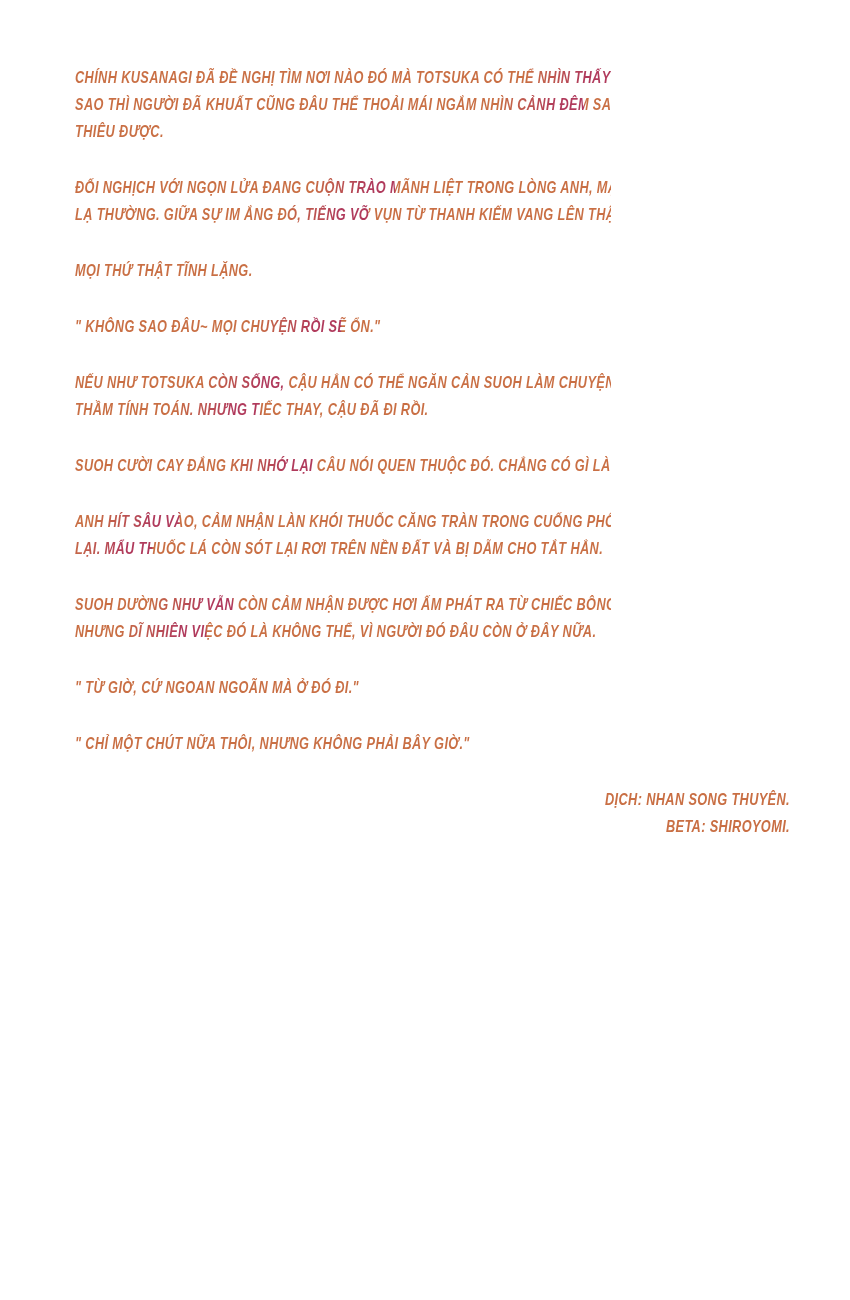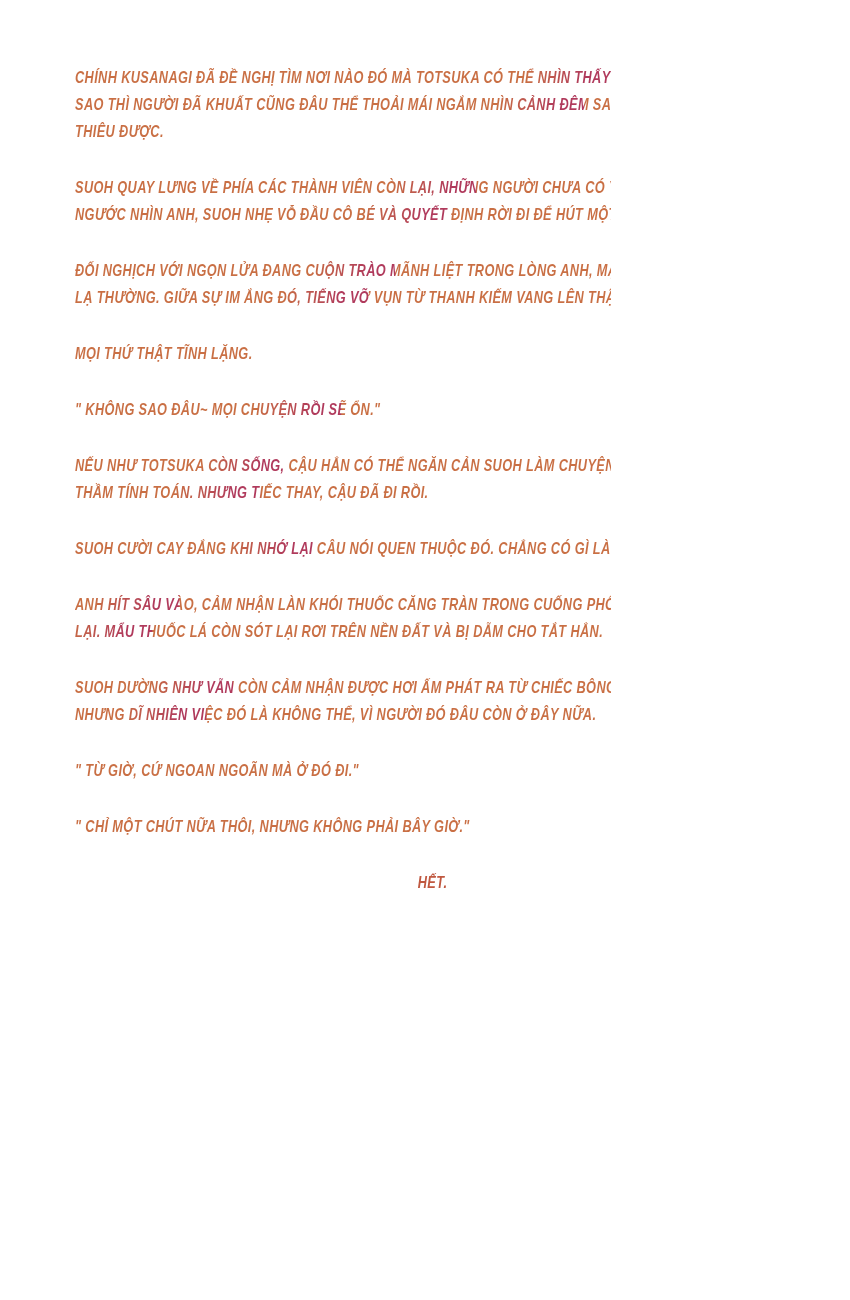--- a/index.html
+++ b/index.html
@@ -65,24 +65,20 @@
 <body style="background: rgb(255, 255, 255);">
 
 <main class="page">
   <div class="story" id="story">
       <div class="paragraph align-left">
         <span class="line" style="background-position-x: 0px;">CHÍNH KUSANAGI ĐÃ ĐỀ NGHỊ TÌM NƠI NÀO ĐÓ MÀ TOTSUKA CÓ THỂ NHÌN THẤY BIỂN. CHỈ CÓ ĐIỀU, DÙ</span>
         <span class="line" style="background-position-x: -36px;">SAO THÌ NGƯỜI ĐÃ KHUẤT CŨNG ĐÂU THỂ THOẢI MÁI NGẮM NHÌN CẢNH ĐÊM SAU KHI BỊ KHIÊNG RA ĐÂY</span>
         <span class="line" style="background-position-x: -72px;">THIÊU ĐƯỢC.</span>
       </div>
       <div class="paragraph align-left">
-        <span class="line" style="background-position-x: -180px;">SUOH QUAY LƯNG VỀ PHÍA CÁC THÀNH VIÊN CÒN LẠI, NHỮNG NGƯỜI CHƯA CÓ Ý ĐỊNH TRỞ VỀ. ANNA</span>
-        <span class="line" style="background-position-x: -216px;">NGƯỚC NHÌN ANH, SUOH NHẸ VỖ ĐẦU CÔ BÉ VÀ QUYẾT ĐỊNH RỜI ĐI ĐỂ HÚT MỘT ĐIẾU XÌ GÀ.</span>
-      </div>
-      <div class="paragraph align-left">
         <span class="line" style="background-position-x: -288px;">ĐỐI NGHỊCH VỚI NGỌN LỬA ĐANG CUỘN TRÀO MÃNH LIỆT TRONG LÒNG ANH, MẶT BIỂN LẠI BÌNH YÊN</span>
         <span class="line" style="background-position-x: -324px;">LẠ THƯỜNG. GIỮA SỰ IM ẮNG ĐÓ, TIẾNG VỠ VỤN TỪ THANH KIẾM VANG LÊN THẬT RÕ RÀNG.</span>
       </div>
       <div class="paragraph align-left">
         <span class="line" style="background-position-x: -252px;">MỌI THỨ THẬT TĨNH LẶNG.</span>
       </div>
       <div class="paragraph align-left">
         <span class="line" style="background-position-x: -360px;">" KHÔNG SAO ĐÂU~ MỌI CHUYỆN RỒI SẼ ỔN."</span>
       </div>
       <div class="paragraph align-left">
@@ -99,17 +95,18 @@
       <div class="paragraph align-left">
         <span class="line" style="background-position-x: -504px;">SUOH DƯỜNG NHƯ VẪN CÒN CẢM NHẬN ĐƯỢC HƠI ẤM PHÁT RA TỪ CHIẾC BÔNG TAI TRÁI CỦA MÌNH.</span>
         <span class="line" style="background-position-x: -540px;">NHƯNG DĨ NHIÊN VIỆC ĐÓ LÀ KHÔNG THỂ, VÌ NGƯỜI ĐÓ ĐÂU CÒN Ở ĐÂY NỮA.</span>
       </div>
       <div class="paragraph align-left">
         <span class="line" style="background-position-x: -756px;">" TỪ GIỜ, CỨ NGOAN NGOÃN MÀ Ở ĐÓ ĐI."</span>
       </div>
       <div class="paragraph align-left">
         <span class="line" style="background-position-x: -792px;">" CHỈ MỘT CHÚT NỮA THÔI, NHƯNG KHÔNG PHẢI BÂY GIỜ."</span>
       </div>
-      <div class="paragraph align-center solid-brick">
-        <span class="line">HẾT.</span>
+      <div class="paragraph align-right solid-orange">
+        <span class="line">DỊCH: NHAN SONG THUYÊN.</span>
+        <span class="line">BETA: SHIROYOMI.</span>
       </div>
     </div>
 </main>
 
 </body></html>

